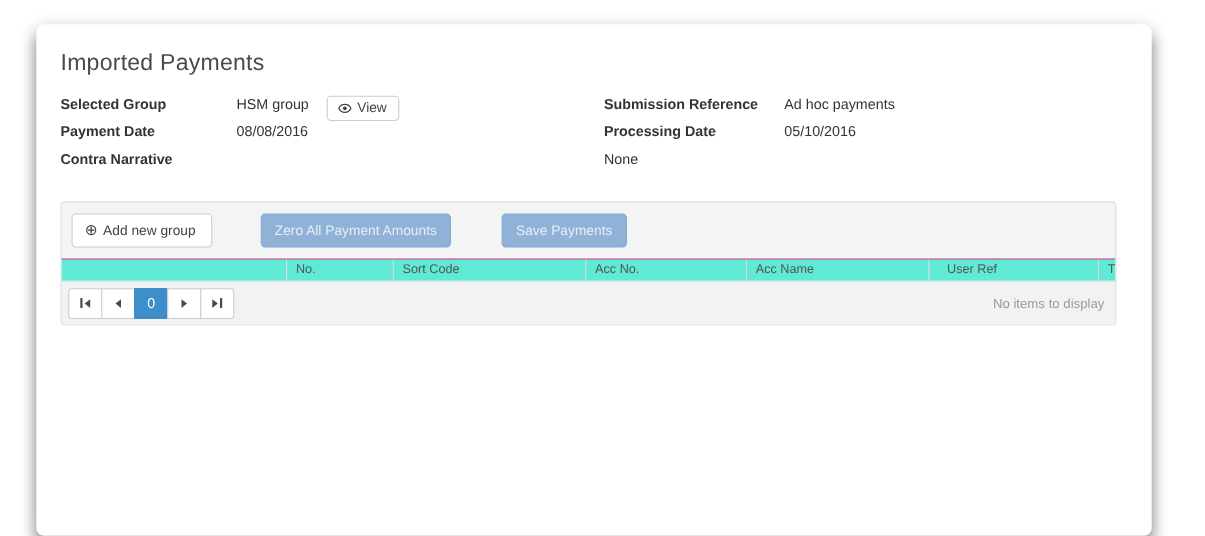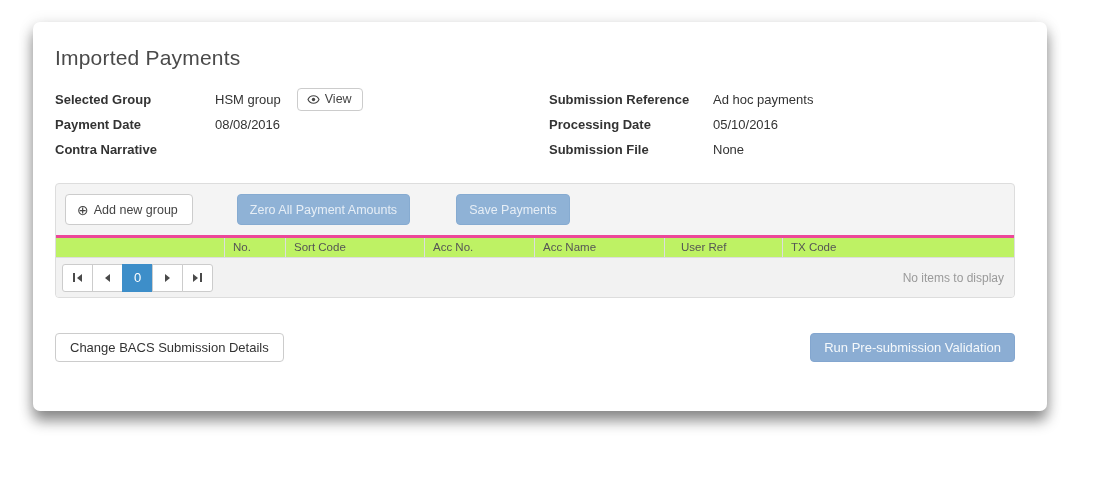--- a/index.html
+++ b/index.html
@@ -1,32 +1,32 @@
 <!DOCTYPE html>
 <html><head>
 <meta charset="utf-8">
 <style>
   * { margin:0; padding:0; box-sizing:border-box; }
   html,body { width:1095px; height:487px; background:#ffffff; overflow:hidden;
     font-family:"Liberation Sans", "DejaVu Sans", sans-serif; }
 
   .card {
-    position:absolute; left:33px; top:22px; width:1014px; height:389px;
+    position:absolute; left:33px; top:22px; width:1014px; height:465px;
     background:#ffffff; border-radius:7px;
     box-shadow: 0 10px 14px rgba(0,0,0,0.42), 0 2px 16px rgba(0,0,0,0.13);
   }
   .card-inner { padding:24px 32px 0 22px; }
 
   .page-title { font-size:21px; color:#4a4a4a; font-weight:400; letter-spacing:0.2px; }
 
   
   .summary { display:flex; margin-top:17px; }
   .summary-col-left { width:494px; flex:none; }
   .summary-col-right { flex:1; }
-  .info-row { display:flex; align-items:center; min-height:25px; font-size:13px; color:#333; }
+  .info-row { display:flex; align-items:flex-start; min-height:25px; font-size:13px; color:#333; }
   .info-label { font-weight:bold; width:160px; flex:none; }
   .summary-col-right .info-label { width:164px; }
   .info-value { color:#333; }
   .btn-view {
     margin-left:16px; display:inline-flex; align-items:center; gap:5px;
     background:#fff; border:1px solid #ccc; border-radius:4px;
     padding:3px 10px 4px 9px; font-size:12.5px; color:#444; cursor:pointer; height:23px;
   }
   .eye-icon { display:inline-flex; }
 
@@ -35,21 +35,21 @@
   .grid-toolbar { padding:10px 9px; display:flex; align-items:center; }
   .btn { font-size:12.5px; border-radius:4px; height:31px; display:inline-flex; align-items:center; cursor:pointer; }
   .btn-add { background:#fff; border:1px solid #ccc; color:#444; padding:0 14px 0 11px; gap:5px; }
   .btn-add .plus-glyph { font-size:14px; color:#444; line-height:1;
     font-family:"DejaVu Sans", sans-serif; }
   .btn-blue-disabled { background:#8fb2d6; border:1px solid #86abd1; color:rgba(255,255,255,0.78);
     padding:0 12px; cursor:default; }
   .btn-zero { margin-left:44px; }
   .btn-save { margin-left:46px; }
 
-  .grid-header { display:flex; background:#bef264; border-top:3px solid #ec4899; border-bottom:1px solid #ddd; }
+  .grid-header { display:flex; background:#5eead4; border-top:1px solid #ec4899; border-bottom:1px solid #ddd;gap:36px; }
   .hcell { font-size:11.5px; color:#555; padding:3px 8px 4px 8px; white-space:nowrap;
     border-left:1px solid #ddd; overflow:hidden; }
   .hcell:first-child { border-left:none; }
   .c0{width:168px;flex:none;} .c1{width:61px;flex:none;} .c2{width:139px;flex:none;}
   .c3{width:110px;flex:none;} .c4{width:130px;flex:none;} .c5{width:118px;flex:none;padding-left:16px;}
   .c6{width:118px;flex:none;} .c7{flex:1;}
 
   .grid-pager { height:39px; background:#f2f2f2; display:flex; align-items:center; padding:0 10px 0 6px; }
   .pg-group { display:flex; }
   .pg-btn { width:31px; height:28px; background:#fff; border:1px solid #ccc;
@@ -105,21 +105,20 @@
       <div class="summary-col-right">
         <div class="info-row">
           <span class="info-label">Submission Reference</span>
           <span class="info-value">Ad hoc payments</span>
         </div>
         <div class="info-row">
           <span class="info-label">Processing Date</span>
           <span class="info-value">05/10/2016</span>
         </div>
         <div class="info-row">
-          <span class="info-label">Submission File</span>
           <span class="info-value">None</span>
         </div>
       </div>
     </div>
 
     <div class="grid">
       <div class="grid-toolbar">
         <button class="btn btn-add">
           <span class="plus-glyph">⊕</span>
           <span>Add new group</span>
@@ -153,19 +152,15 @@
           </button>
           <button class="pg-btn">
             <span class="tri-r"></span>
               <span class="pbar"></span>
           </button>
         </div>
         <span class="pager-status">No items to display</span>
       </div>
     </div>
 
-    <div class="footer-actions">
-      <button class="btn-change">Change BACS Submission Details</button>
-      <button class="btn-run">Run Pre-submission Validation</button>
-    </div>
 
   </div>
 </div>
 
 </body></html>

